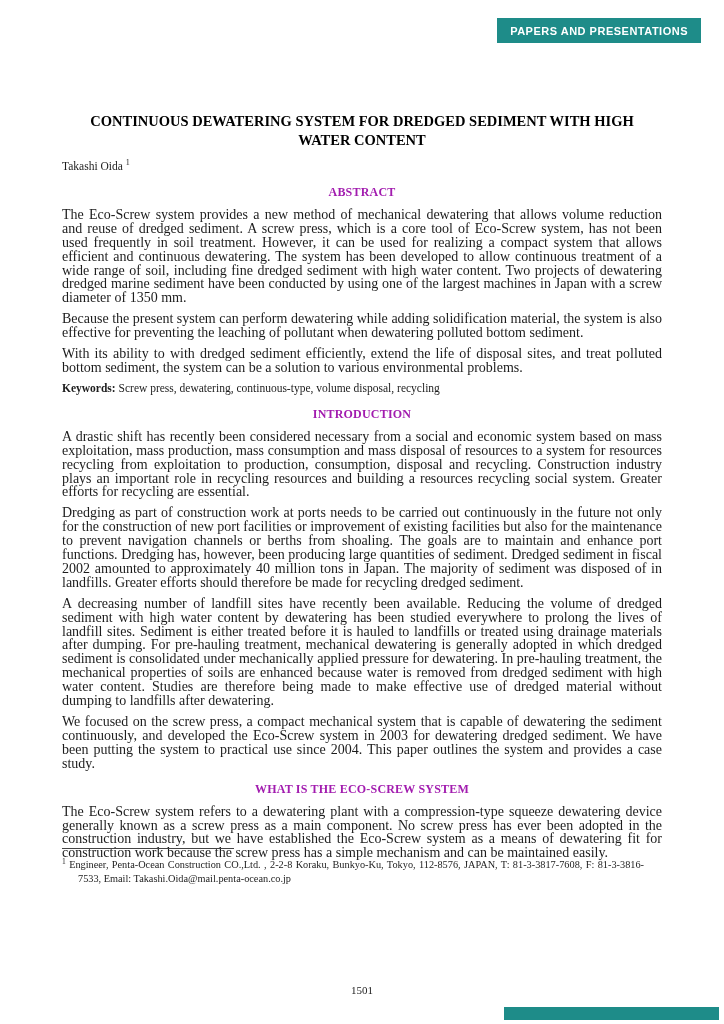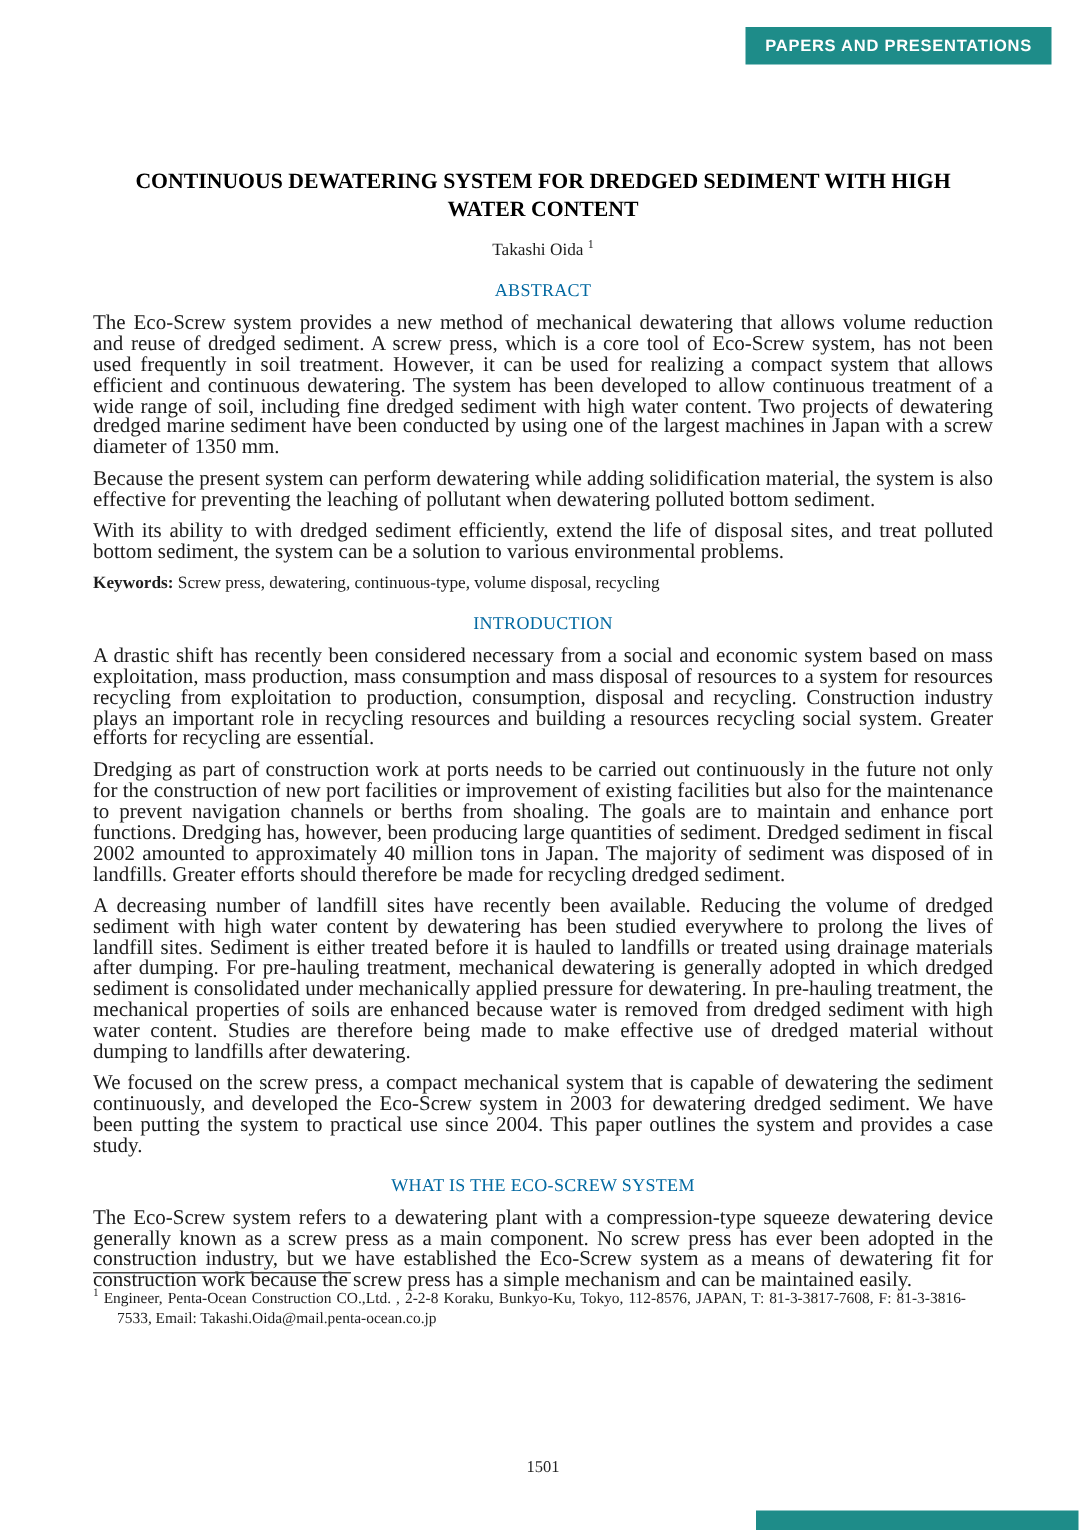--- a/index.html
+++ b/index.html
@@ -35,31 +35,30 @@
   h1.title {
     font-size: 14.5px;
     font-weight: bold;
     text-align: center;
     line-height: 1.28;
     margin: 0 auto 9px auto;
     max-width: 580px;
     color: #000000;
   }
   .author-line {
-    text-align: center;
     font-size: 11.5px;
     margin: 0 0 13px 0;
   }
   .author-line sup { font-size: 8px; }
   h2.section-heading {
     font-size: 12px;
-    font-weight: normal;
+    font-weight: bold;
     text-align: center;
     margin: 11px 0 8px 0;
-    color: #0369a1;
+    color: #a21caf;
     letter-spacing: 0.2px;
   }
   p.body-para {
     font-size: 14px;
     line-height: 13.9px;
     text-align: justify;
     margin: 0 0 7px 0;
   }
   p.keywords-line {
     font-size: 11.5px;
@@ -81,21 +80,21 @@
     font-size: 10.3px;
     line-height: 13.5px;
     text-align: justify;
     margin: 0;
     padding-left: 16px;
     text-indent: -16px;
   }
   p.footnote sup { font-size: 7.5px; }
   .page-number {
     position: absolute;
-    bottom: 40px;
+    bottom: 28px;
     left: 0;
     right: 0;
     text-align: center;
     font-size: 11px;
     color: #222222;
   }
   .footer-bar {
     position: absolute;
     right: 5px;
     bottom: 4px;

